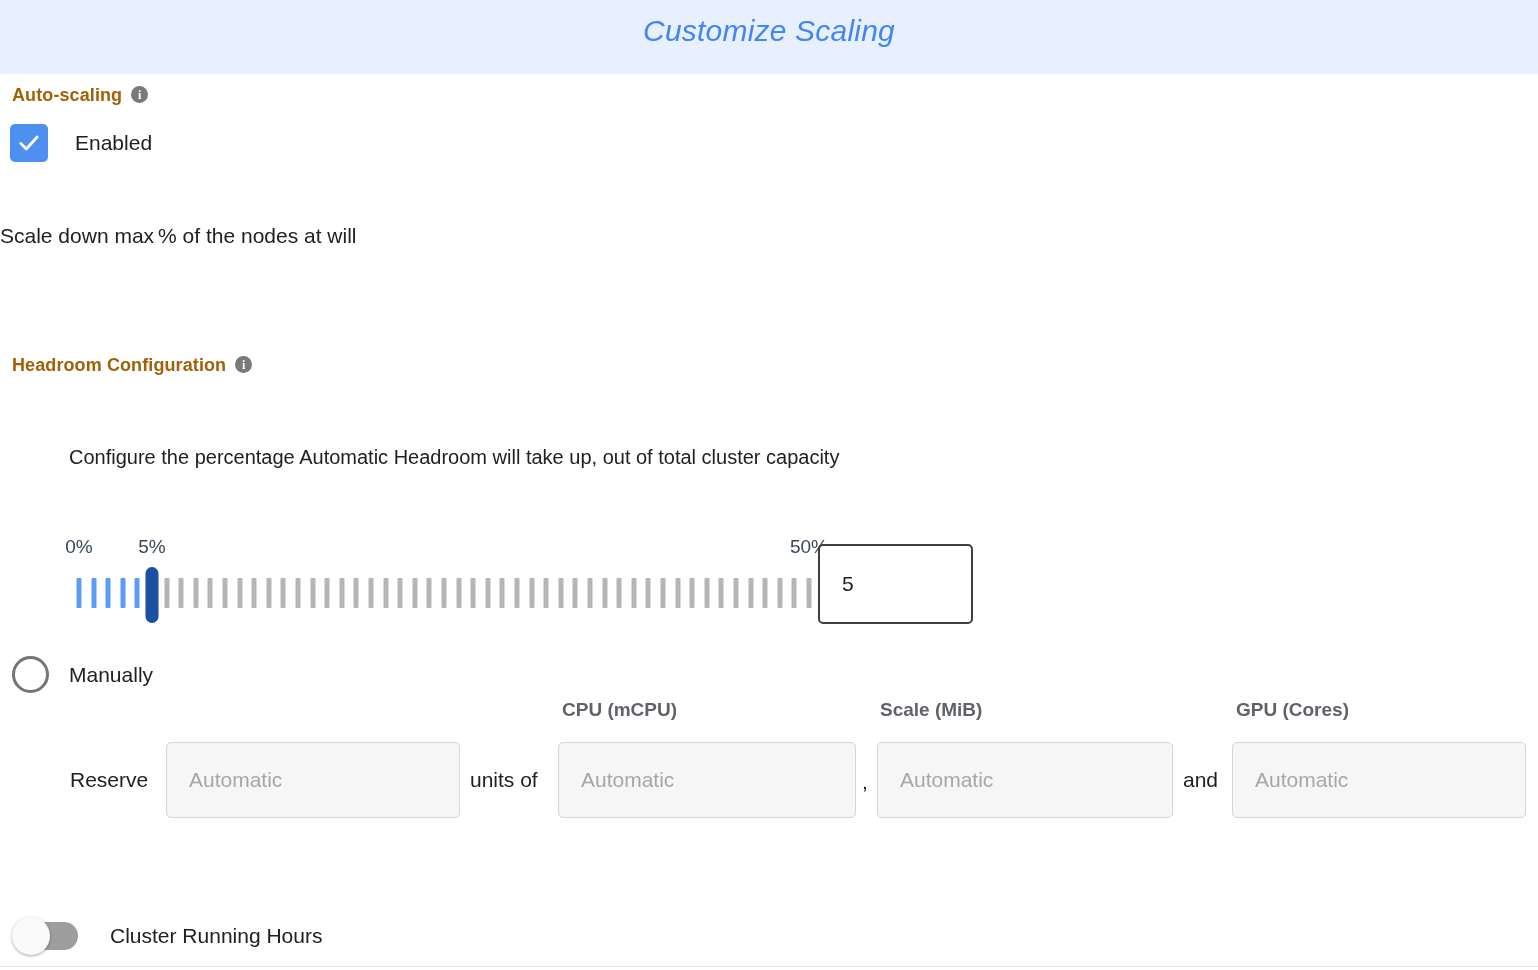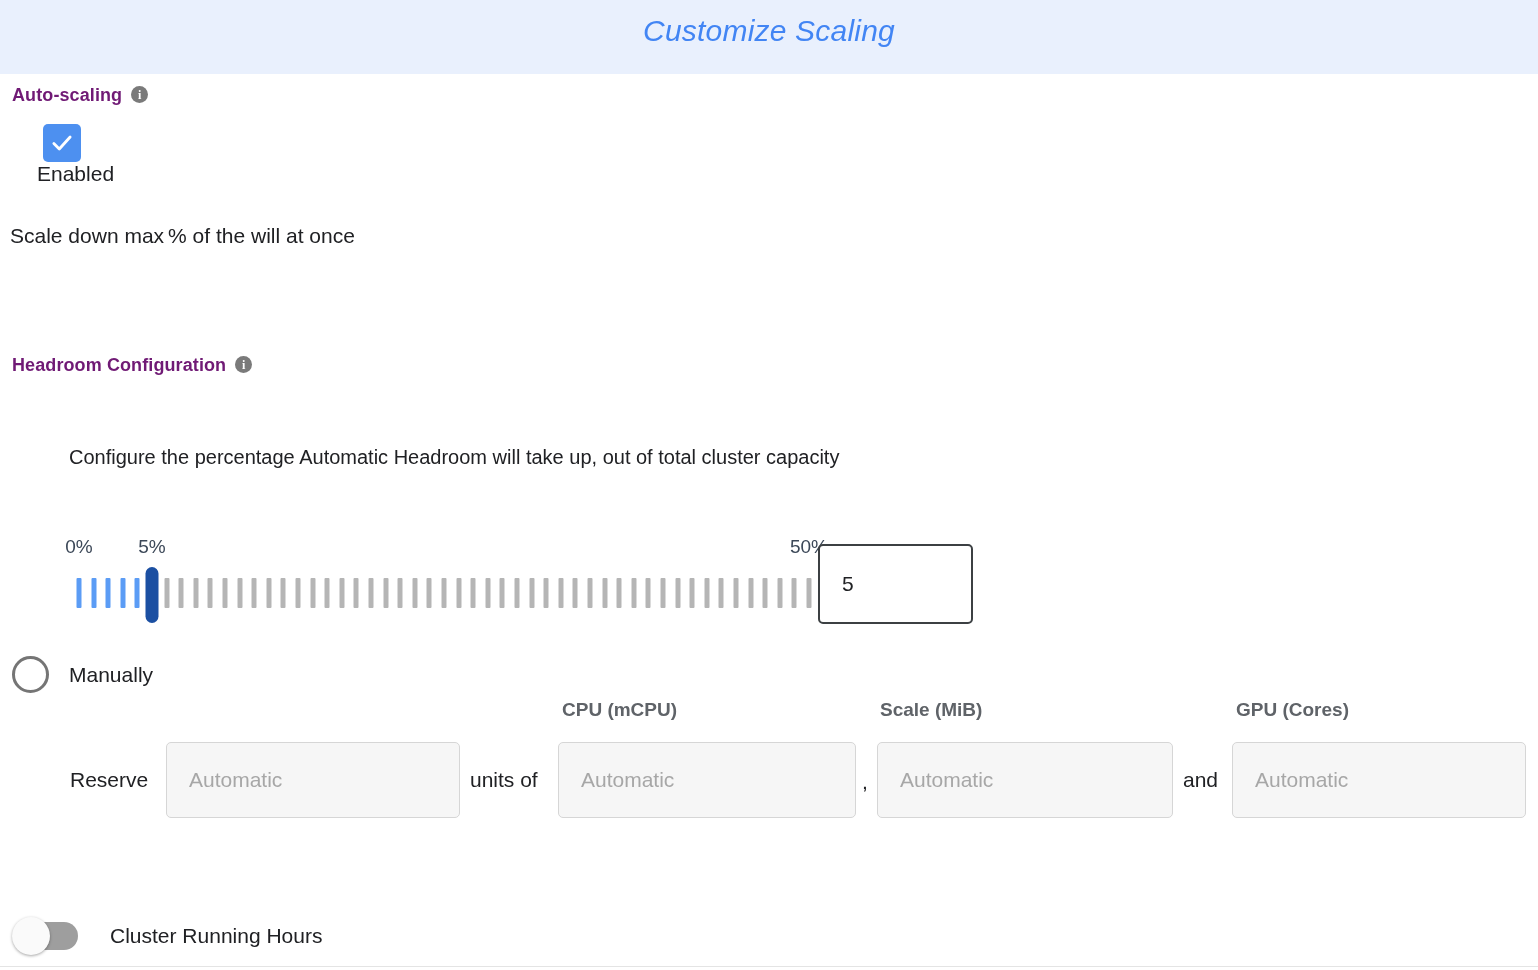--- a/index.html
+++ b/index.html
@@ -24,55 +24,55 @@
     font-size: 30px;
     font-weight: 400;
     letter-spacing: .2px;
     line-height: 1;
     padding-bottom: 12px;
     font-style: italic;
   }
 
   
   .section-title {
-    color: #701a75;
+    color: #a16207;
     font-size: 18px;
     font-weight: bold;
     letter-spacing: .1px;
   }
   .info-icon {
     display: inline-flex; align-items: center; justify-content: center;
     width: 17px; height: 17px; border-radius: 50%;
     background: #7a7a7a; color: #ffffff;
     font-size: 12px; font-weight: bold;
     font-family: "Liberation Serif", serif;
     line-height: 1; vertical-align: middle;
     margin-left: 9px; margin-bottom: 2px;
     user-select: none;
   }
 
   
   .autoscaling-label { position: absolute; left: 12px; top: 85px; display: flex; align-items: center; }
 
-  .checkbox-row { position: absolute; left: 10px; top: 124px; display: flex; align-items: center; flex-direction: column; }
+  .checkbox-row { position: absolute; left: 10px; top: 124px; display: flex; align-items: center; }
   .checkbox {
     width: 38px; height: 38px; border-radius: 5px;
     background: #4d90f0;
     display: flex; align-items: center; justify-content: center;
     flex: none;
   }
   .checkbox svg { width: 26px; height: 26px; display:block; }
   .checkbox-text {
     margin-left: 27px;
     font-size: 21px; color: #202124;
   }
 
   
   .scale-row {
-    position: absolute; left: 10px; top: 224px;
+    position: absolute; left: 0; top: 224px;
     display: flex; align-items: center;
   }
   .scale-label { font-size: 21px; color: #202124; }
   .scale-input {
     width: 140px; height: 78px;
     border: 2px solid #3c4043; border-radius: 4px;
     background: #ffffff;
     margin-left: 10px;
     display: flex; align-items: center;
     padding-left: 20px;
@@ -195,21 +195,21 @@
     <span class="checkbox">
       <svg viewBox="0 0 24 24">
         <path d="M4.5 12.5 L9.5 17.5 L19.5 6.5" fill="none" stroke="#ffffff" stroke-width="2.6" stroke-linecap="round" stroke-linejoin="round"></path>
       </svg>
     </span>
     <span class="checkbox-text">Enabled</span>
   </div>
 
   <div class="scale-row">
     <span class="scale-label">Scale down max</span>
-    <span class="scale-suffix">% of the will at once</span>
+    <span class="scale-suffix">% of the nodes at will</span>
   </div>
 
   <div class="headroom-label">
     <span class="section-title">Headroom Configuration</span>
     <span class="info-icon">i</span>
   </div>
 
 
   <div class="headroom-desc">Configure the percentage Automatic Headroom will take up, out of total cluster capacity</div>
 

